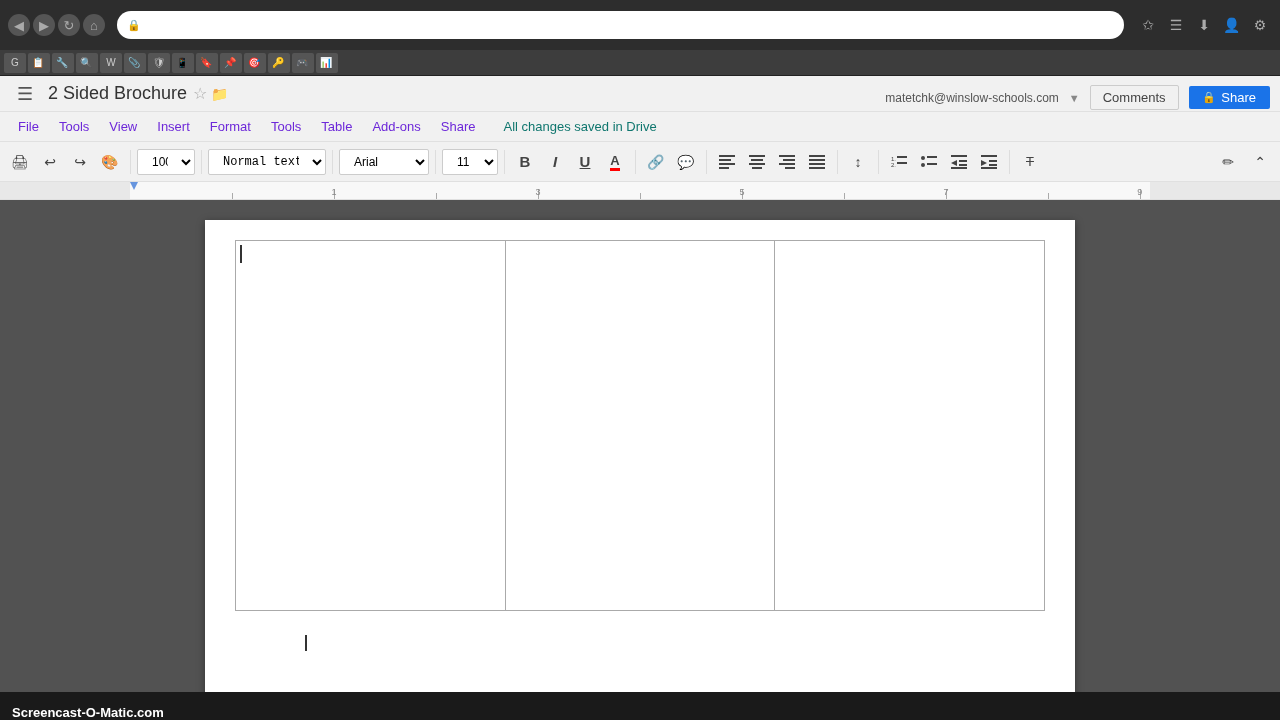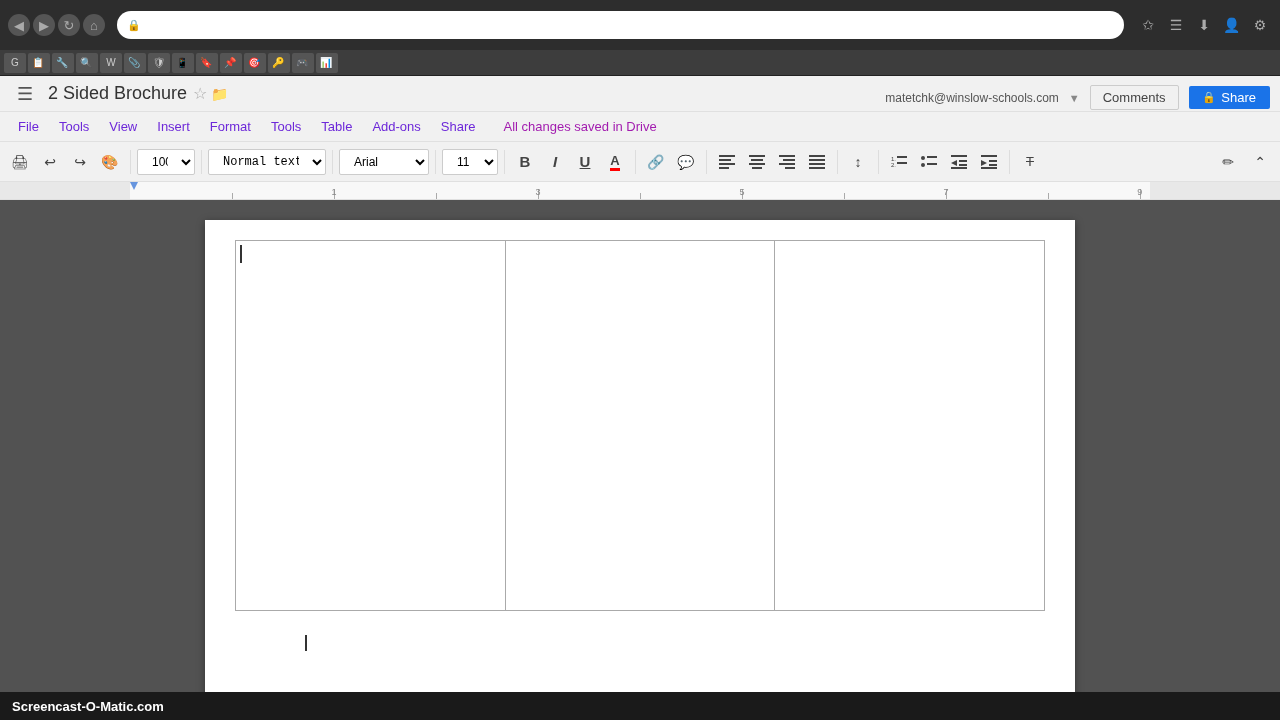--- a/index.html
+++ b/index.html
@@ -144,21 +144,21 @@
     .menu-item {
       padding: 3px 8px;
       font-size: 13px;
       color: #6d28d9;
       cursor: pointer;
       border-radius: 2px;
     }
     .saved-status {
       margin-left: 16px;
       font-size: 13px;
-      color: #a21caf;
+      color: #0f766e;
     }
 
     
     .toolbar {
       background: #f1f1f1;
       height: 40px;
       display: flex;
       align-items: center;
       padding: 0 6px;
       gap: 2px;
@@ -298,21 +298,21 @@
       height: 18px;
       background: #333;
       display: inline-block;
     }
 
     
     .screencast-bar {
       background: #1a1a1a;
       height: 28px;
       display: flex;
-      align-items: center;
+      align-items: flex-end;
       padding: 0 12px;
     }
     .screencast-label {
       font-size: 13px;
       font-weight: bold;
       color: white;
     }
   </style>
 </head>
 <body>

